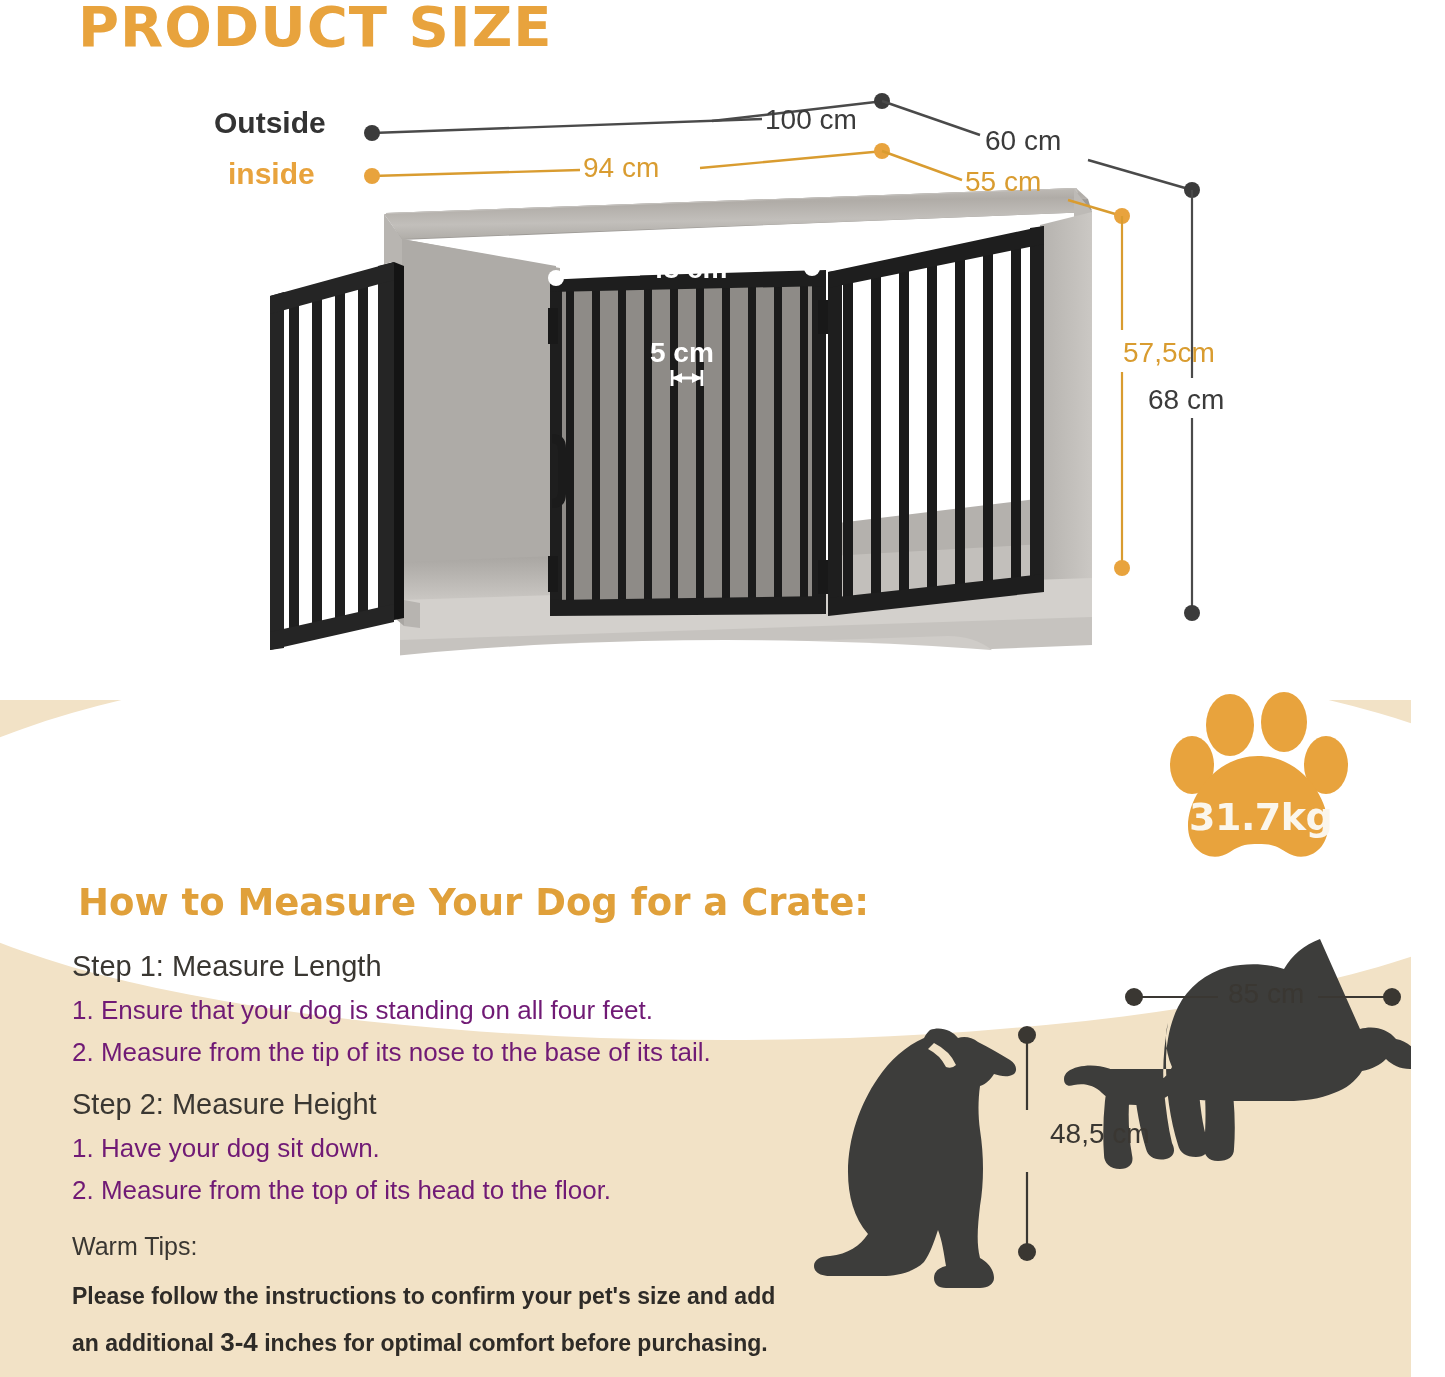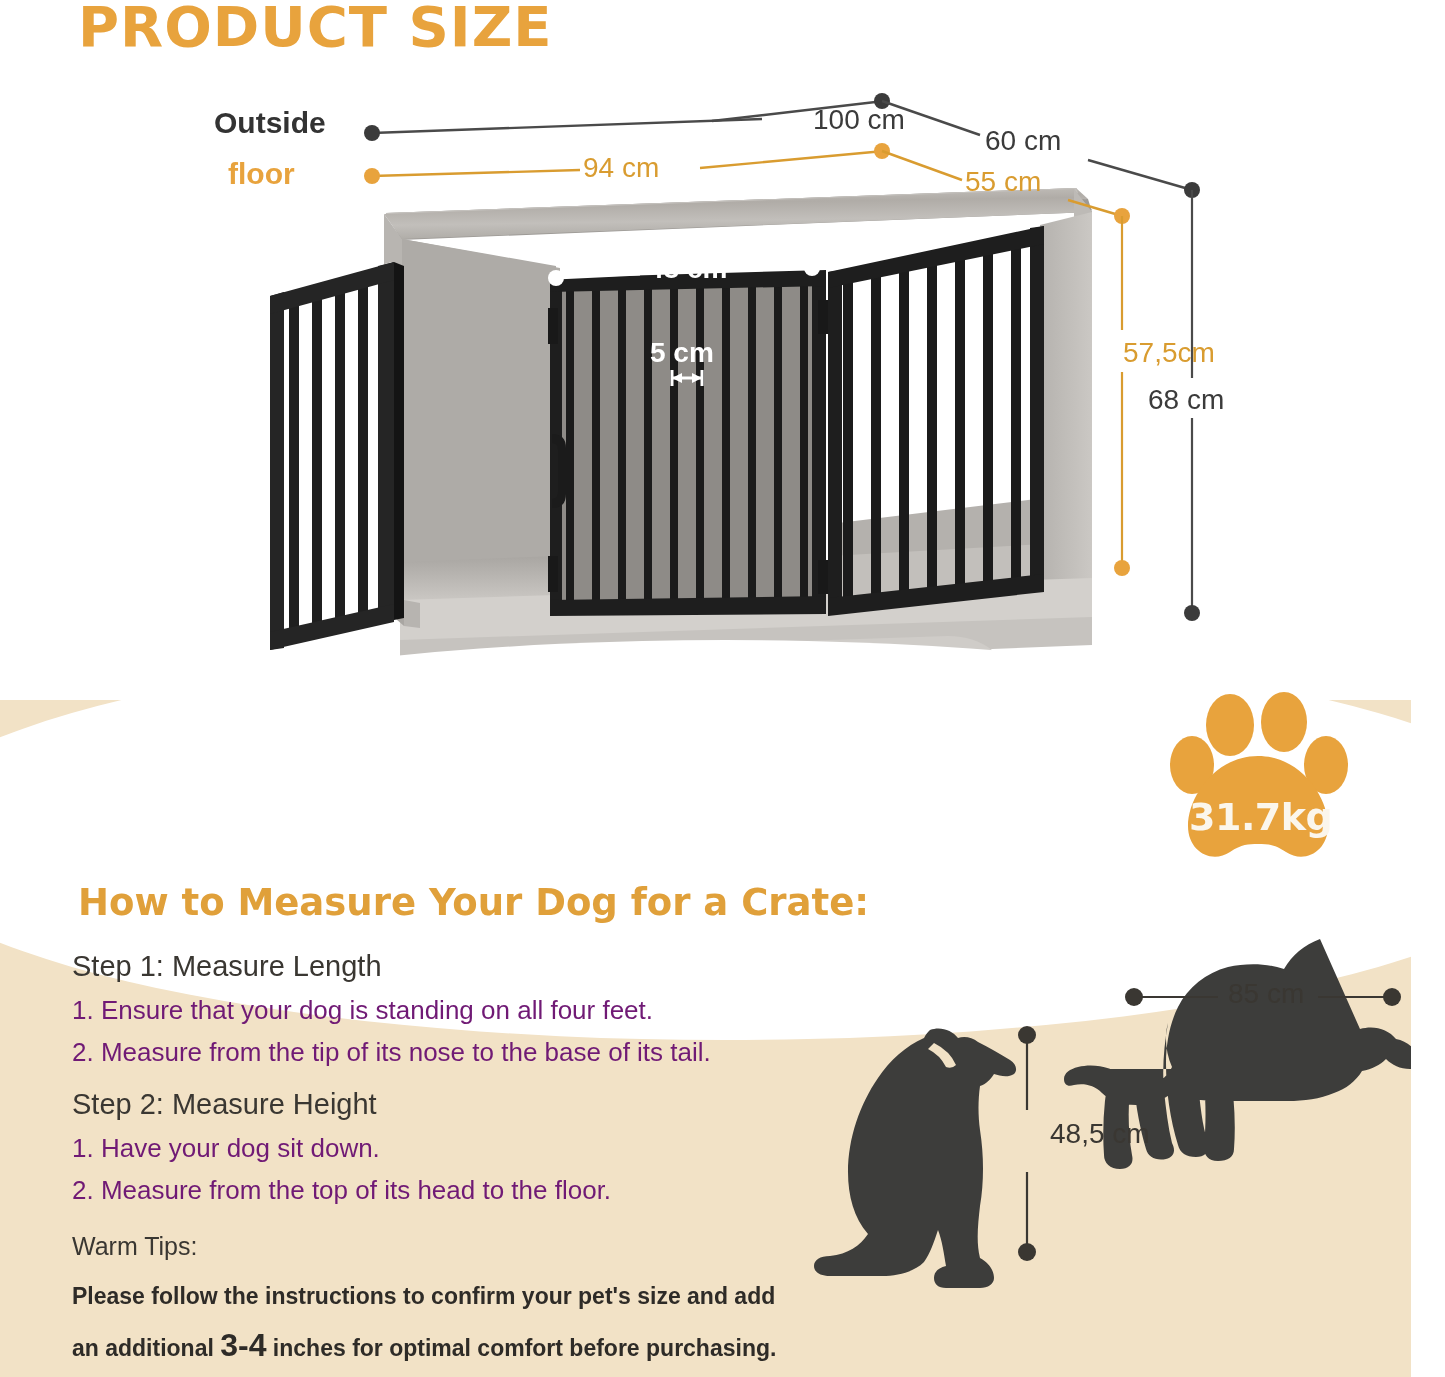--- a/index.html
+++ b/index.html
@@ -65,21 +65,21 @@
     font-size:26px;color:#701a75;font-family:"Liberation Sans", sans-serif;
   }
   .tip-h{
     position:absolute;left:72px;top:1232px;
     font-size:25px;color:#3a3732;
   }
   .tip-l{
     position:absolute;left:72px;
     font-size:23px;font-weight:bold;color:#2e2b27;
   }
-  .tip-l b.big{font-size:32px;}
+  .tip-l b.big{font-size:26px;}
 </style>
 </head>
 <body>
 
 <div class="page">
 
   <div class="title">PRODUCT SIZE</div>
 
   <svg class="overlay" viewBox="0 0 1445 1377">
     <defs>
@@ -262,23 +262,23 @@
     <g>
       <line x1="672" y1="378" x2="702" y2="378" stroke="#ffffff" stroke-width="3"></line>
       <line x1="672" y1="370" x2="672" y2="386" stroke="#ffffff" stroke-width="3"></line>
       <line x1="702" y1="370" x2="702" y2="386" stroke="#ffffff" stroke-width="3"></line>
       <polygon points="672,378 682,373 682,383" fill="#ffffff"></polygon>
       <polygon points="702,378 692,373 692,383" fill="#ffffff"></polygon>
     </g>
   </svg>
 
   <div class="lbl-outside">Outside</div>
-  <div class="lbl-inside">floor</div>
-
-  <div class="dim-text dim-dark" style="left:765px;top:104px;margin-left:48px;">100 cm</div>
+  <div class="lbl-inside">inside</div>
+
+  <div class="dim-text dim-dark" style="left:765px;top:104px;">100 cm</div>
   <div class="dim-text dim-orange" style="left:583px;top:152px;">94 cm</div>
   <div class="dim-text dim-dark" style="left:985px;top:125px;">60 cm</div>
   <div class="dim-text dim-orange" style="left:965px;top:166px;">55 cm</div>
   <div class="dim-text dim-orange" style="left:1075px;top:337px;margin-left:48px;">57,5cm</div>
   <div class="dim-text dim-dark" style="left:1148px;top:384px;">68 cm</div>
   <div class="dim-text dim-white" style="left:648px;top:253px;">48 cm</div>
   <div class="dim-text dim-white" style="left:650px;top:337px;">5 cm</div>
 
   <div class="beige"></div>
   <div class="beige-curve"></div>

